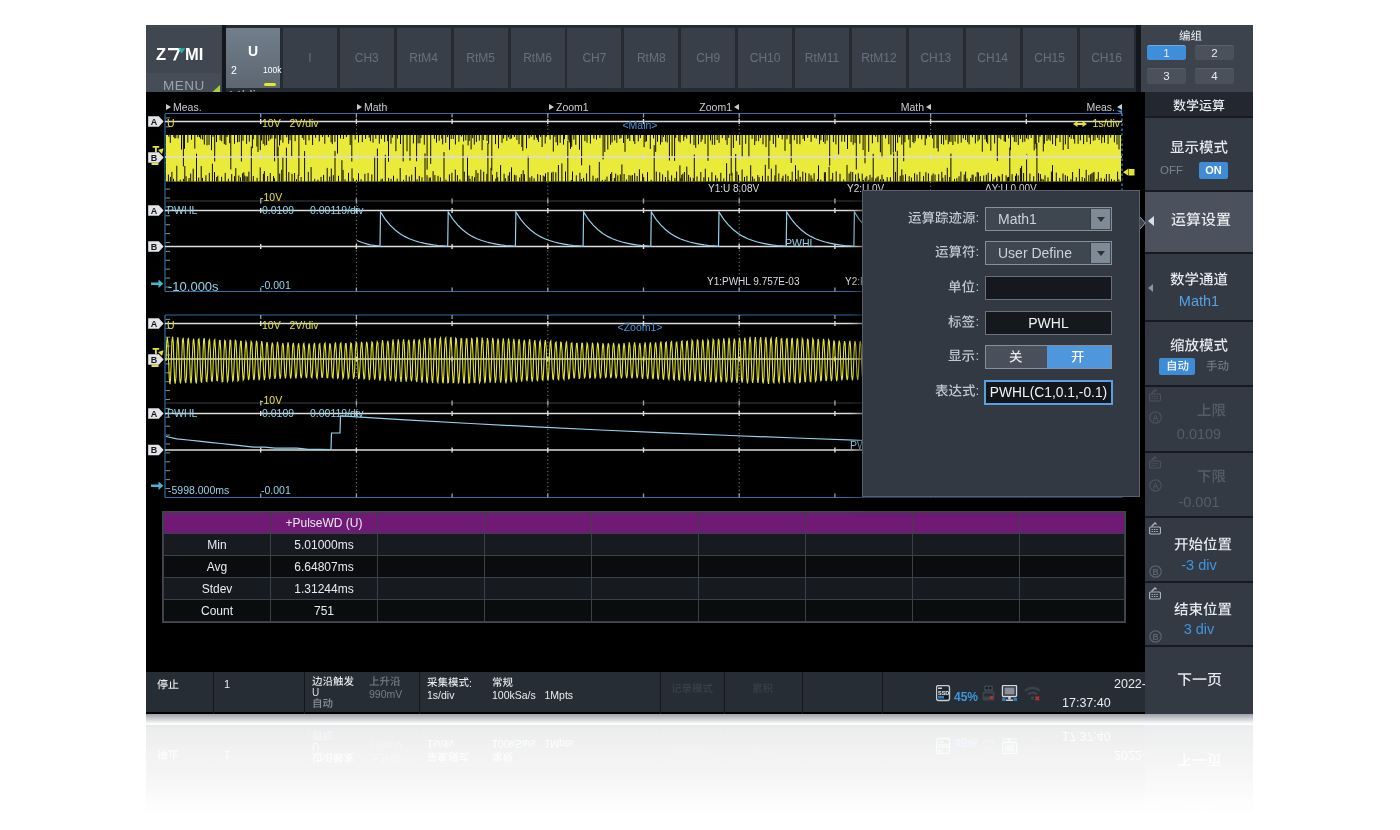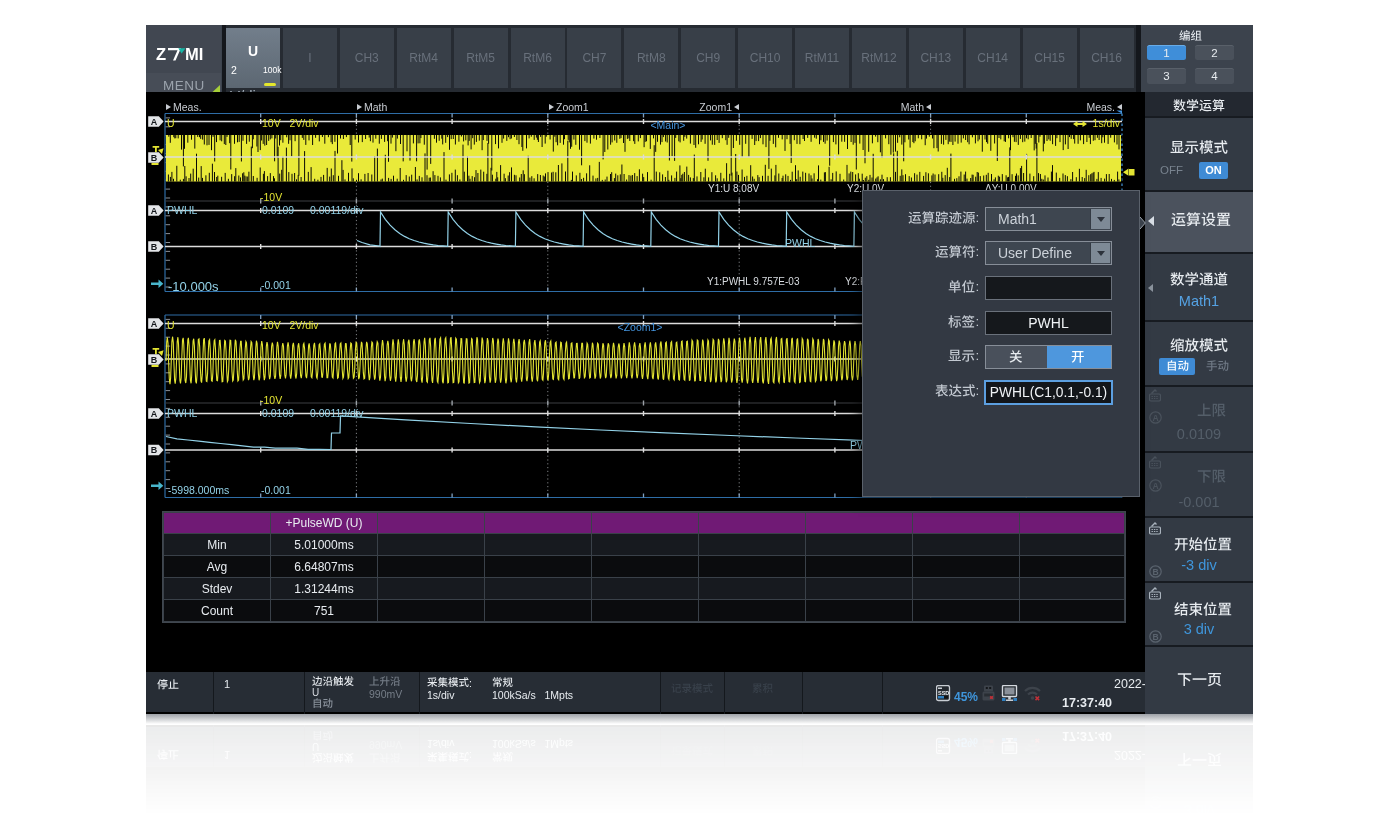--- a/index.html
+++ b/index.html
@@ -284,21 +284,21 @@
       <div class="abs" style="left:403.0px;top:79.0px;width:0;height:0;border-left:5px solid #c8ccd2;border-top:3.5px solid transparent;border-bottom:3.5px solid transparent"></div>
       <div class="t " style="left:410.0px;top:76.5px;font-size:10.5px;color:#c8ccd2;font-weight:normal;line-height:1.05">Zoom1</div>
       <div class="t " style="right:521.0px;top:76.5px;font-size:10.5px;color:#c8ccd2;font-weight:normal;line-height:1.05">Zoom1</div>
       <div class="abs" style="left:587.5px;top:79.0px;width:0;height:0;border-right:5px solid #c8ccd2;border-top:3.5px solid transparent;border-bottom:3.5px solid transparent"></div>
       <div class="t " style="right:329.0px;top:76.5px;font-size:10.5px;color:#c8ccd2;font-weight:normal;line-height:1.05">Math</div>
       <div class="abs" style="left:779.5px;top:79.0px;width:0;height:0;border-right:5px solid #c8ccd2;border-top:3.5px solid transparent;border-bottom:3.5px solid transparent"></div>
       <div class="t " style="right:138.0px;top:76.5px;font-size:10.5px;color:#c8ccd2;font-weight:normal;line-height:1.05">Meas.</div>
       <div class="abs" style="left:970.5px;top:79.0px;width:0;height:0;border-right:5px solid #c8ccd2;border-top:3.5px solid transparent;border-bottom:3.5px solid transparent"></div>
       <div class="t " style="left:21.0px;top:92.5px;font-size:10.5px;color:#e3e432;font-weight:normal;line-height:1.05">U</div>
       <div class="t " style="left:116.0px;top:92.5px;font-size:10.5px;color:#e3e432;font-weight:normal;line-height:1.05">10V&nbsp;&nbsp;&nbsp;2V/div</div>
-      <div class="t " style="left:522px;transform:translateX(-50%);top:94.5px;font-size:10.5px;color:#4596e0;font-weight:normal;line-height:1.05">&lt;Main&gt;</div>
+      <div class="t " style="left:494.0px;transform:translateX(-50%);top:94.5px;font-size:10.5px;color:#4596e0;font-weight:normal;line-height:1.05">&lt;Main&gt;</div>
       <svg class="abs" style="left:927.0px;top:94.5px" width="14" height="8">
         <path d="M0 4 4.5 1v2h5V1L14 4 9.5 7V5h-5v2Z" fill="#e3e432"></path>
       </svg>
       <div class="t " style="right:133.0px;top:93.0px;font-size:10.5px;color:#e3e432;font-weight:normal;line-height:1.05">1s/div</div>
       <div class="t " style="left:562.0px;top:158.5px;font-size:10.0px;color:#d8dce0;font-weight:normal;line-height:1.05">Y1:U 8.08V</div>
       <div class="t " style="left:701.0px;top:158.5px;font-size:10.0px;color:#d8dce0;font-weight:normal;line-height:1.05">Y2:U 0V</div>
       <div class="t " style="left:839.0px;top:158.5px;font-size:10.0px;color:#d8dce0;font-weight:normal;line-height:1.05">ΔY:U 0.00V</div>
       <div class="t " style="left:114.0px;top:166.5px;font-size:10.5px;color:#e3e432;font-weight:normal;line-height:1.05">-10V</div>
       <div class="t " style="left:21.0px;top:180.0px;font-size:10.5px;color:#93d2e8;font-weight:normal;line-height:1.05">PWHL</div>
       <div class="t " style="left:116.0px;top:180.0px;font-size:10.5px;color:#93d2e8;font-weight:normal;line-height:1.05">0.0109</div>
@@ -465,21 +465,21 @@
         </g>
         <g transform="translate(88,0)" fill="none" stroke="#3d434b">
           <path d="M1 6 A 10.5 10.5 0 0 1 16 6" stroke-width="2.2"></path>
           <path d="M4 9.5 A 6.5 6.5 0 0 1 13 9.5" stroke-width="2.2"></path>
           <circle cx="8.5" cy="13" r="1.8" fill="#3d434b" stroke="none"></circle>
           <path d="M11.5 11.5l3.6 3.6M15.1 11.5l-3.6 3.6" stroke="#c03038" stroke-width="1.6"></path>
         </g>
       </svg>
       <div class="t" style="left:808.0px;top:665.5px;font-size:12.0px;color:#3f96dc;font-weight:bold;line-height:1.05">45%</div>
       <div class="t" style="left:968px;top:653.0px;font-size:12.5px;color:#e8ecf0;font-weight:normal;line-height:1.05">2022-05-27</div>
-      <div class="t" style="left:916.0px;top:672.0px;font-size:12.5px;color:#e8ecf0;font-weight:bold;line-height:1.05">17:37:40</div>
+      <div class="t" style="left:916.0px;top:672.0px;font-size:12.5px;color:#e8ecf0;font-weight:normal;line-height:1.05">17:37:40</div>
       <div id="sidebar">
         <div class="sitem" style="top:0.0px;height:24.0px;background:#232830"></div>
         <div class="sitem" style="top:26.0px;height:72.0px;background:#333a44"></div>
         <div class="sitem" style="top:100.0px;height:59.5px;background:#4b525d"></div>
         <div class="sitem" style="top:161.5px;height:66.0px;background:#333a44"></div>
         <div class="sitem" style="top:230.0px;height:63.0px;background:#333a44"></div>
         <div class="sitem" style="top:295.0px;height:63.5px;background:#333a44"></div>
         <div class="sitem" style="top:360.5px;height:63.5px;background:#333a44"></div>
         <div class="sitem" style="top:426.0px;height:62.5px;background:#333a44"></div>
         <div class="sitem" style="top:490.5px;height:62.5px;background:#333a44"></div>

